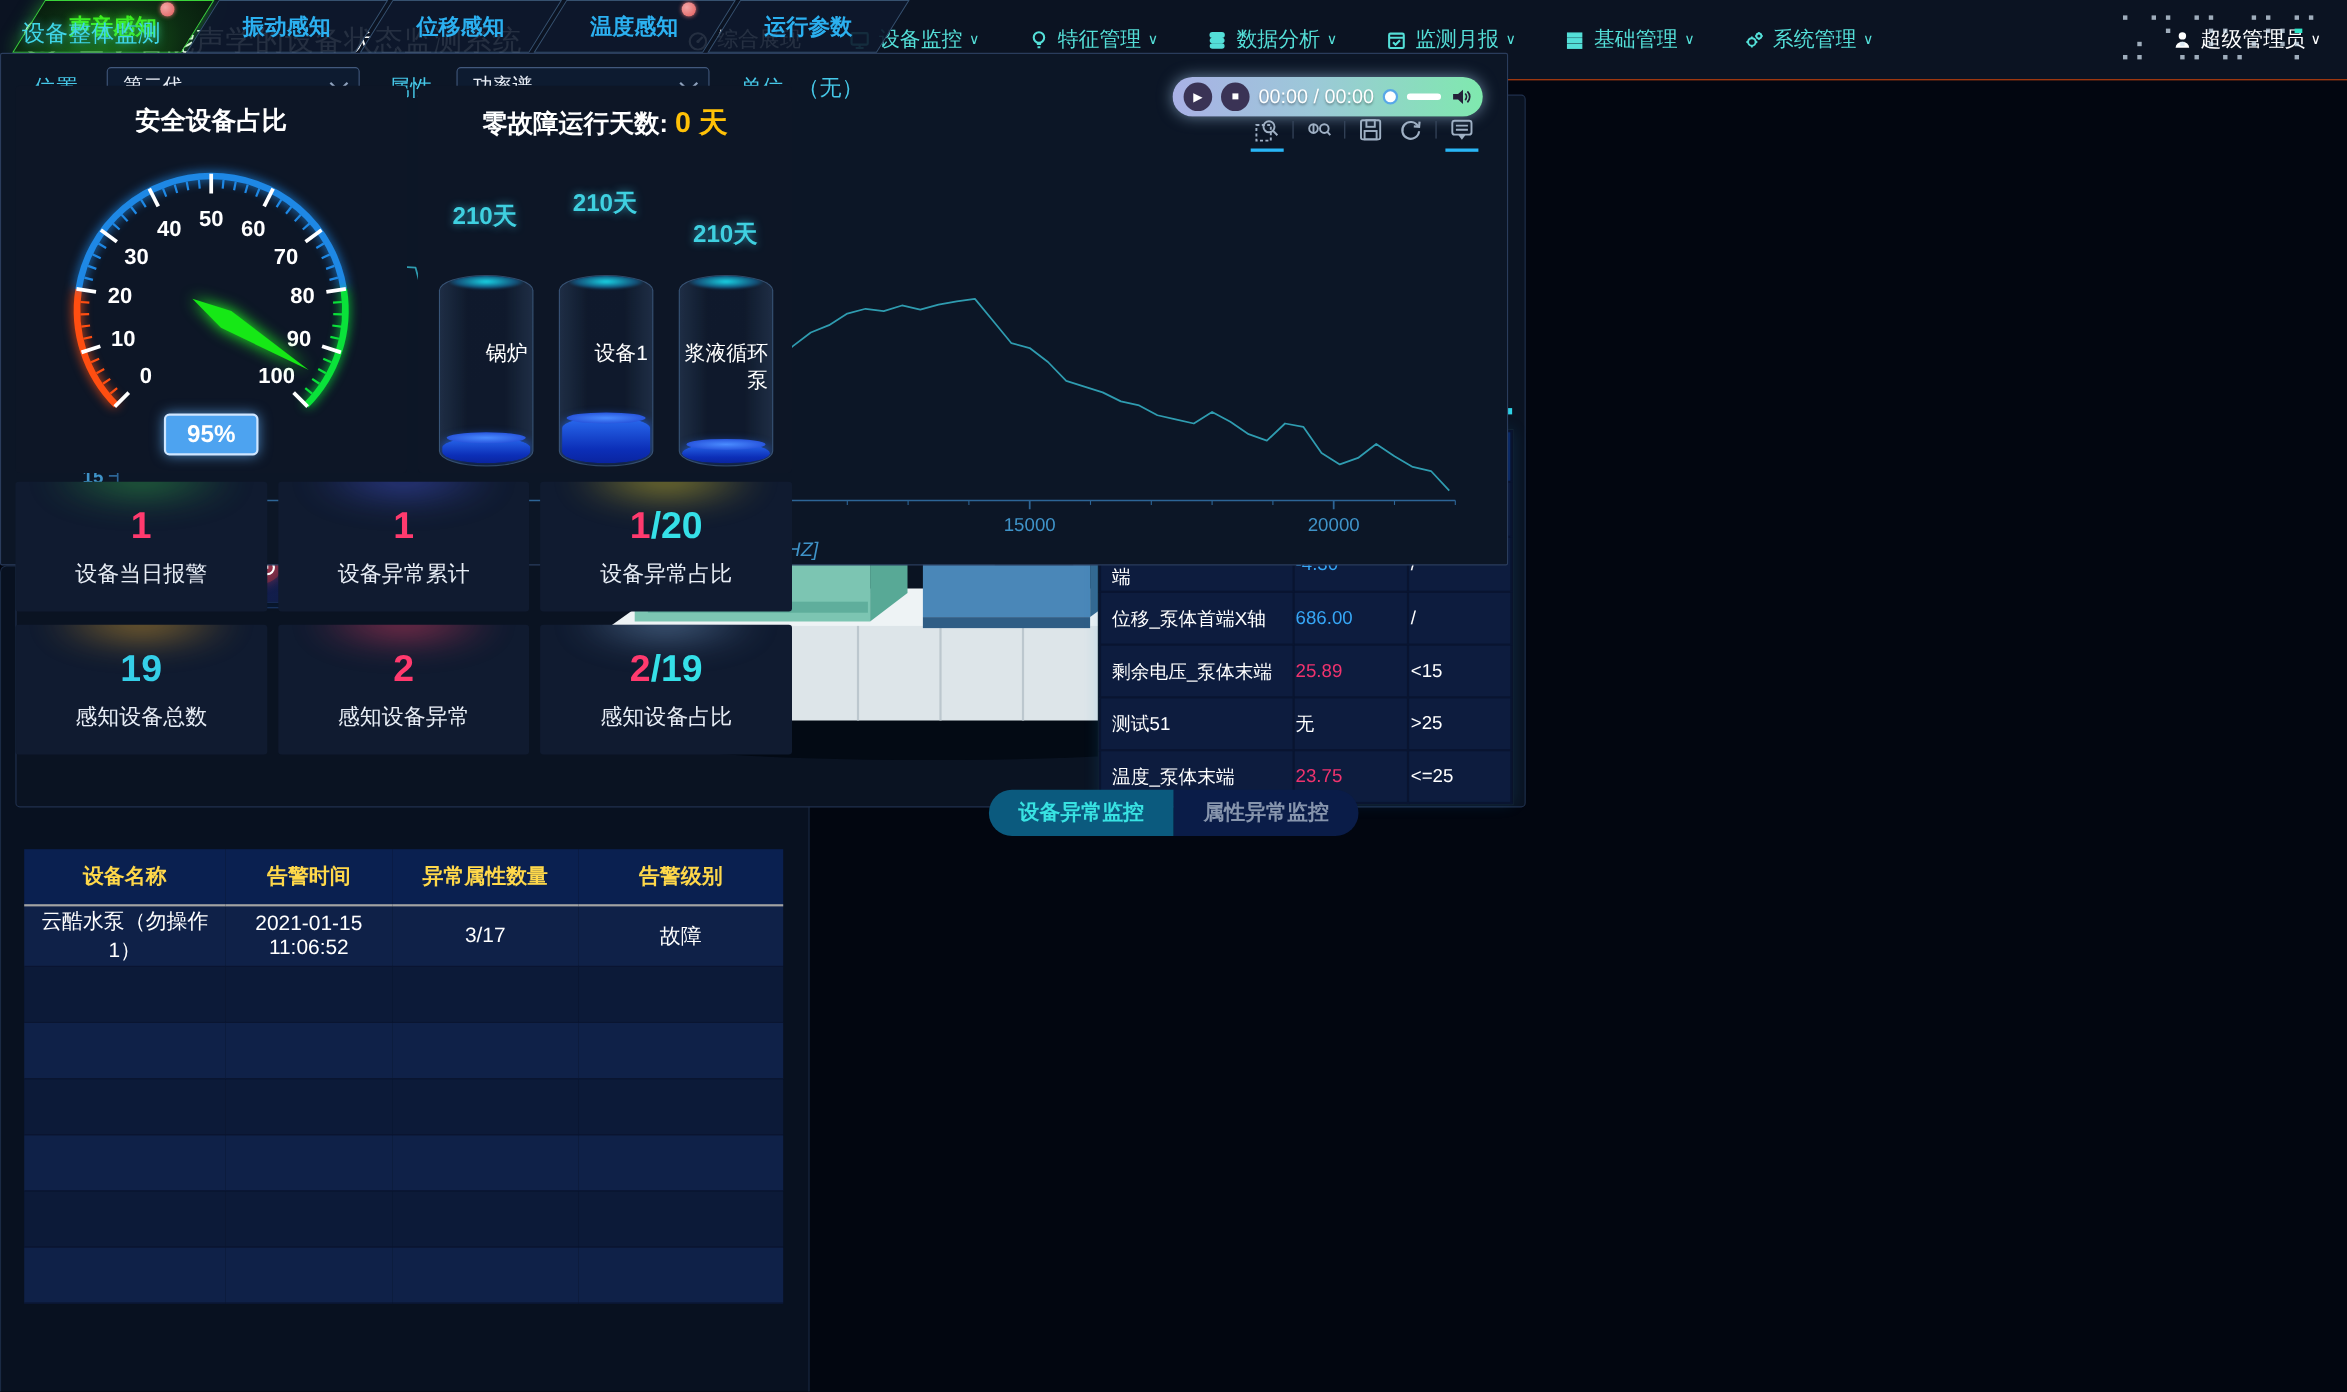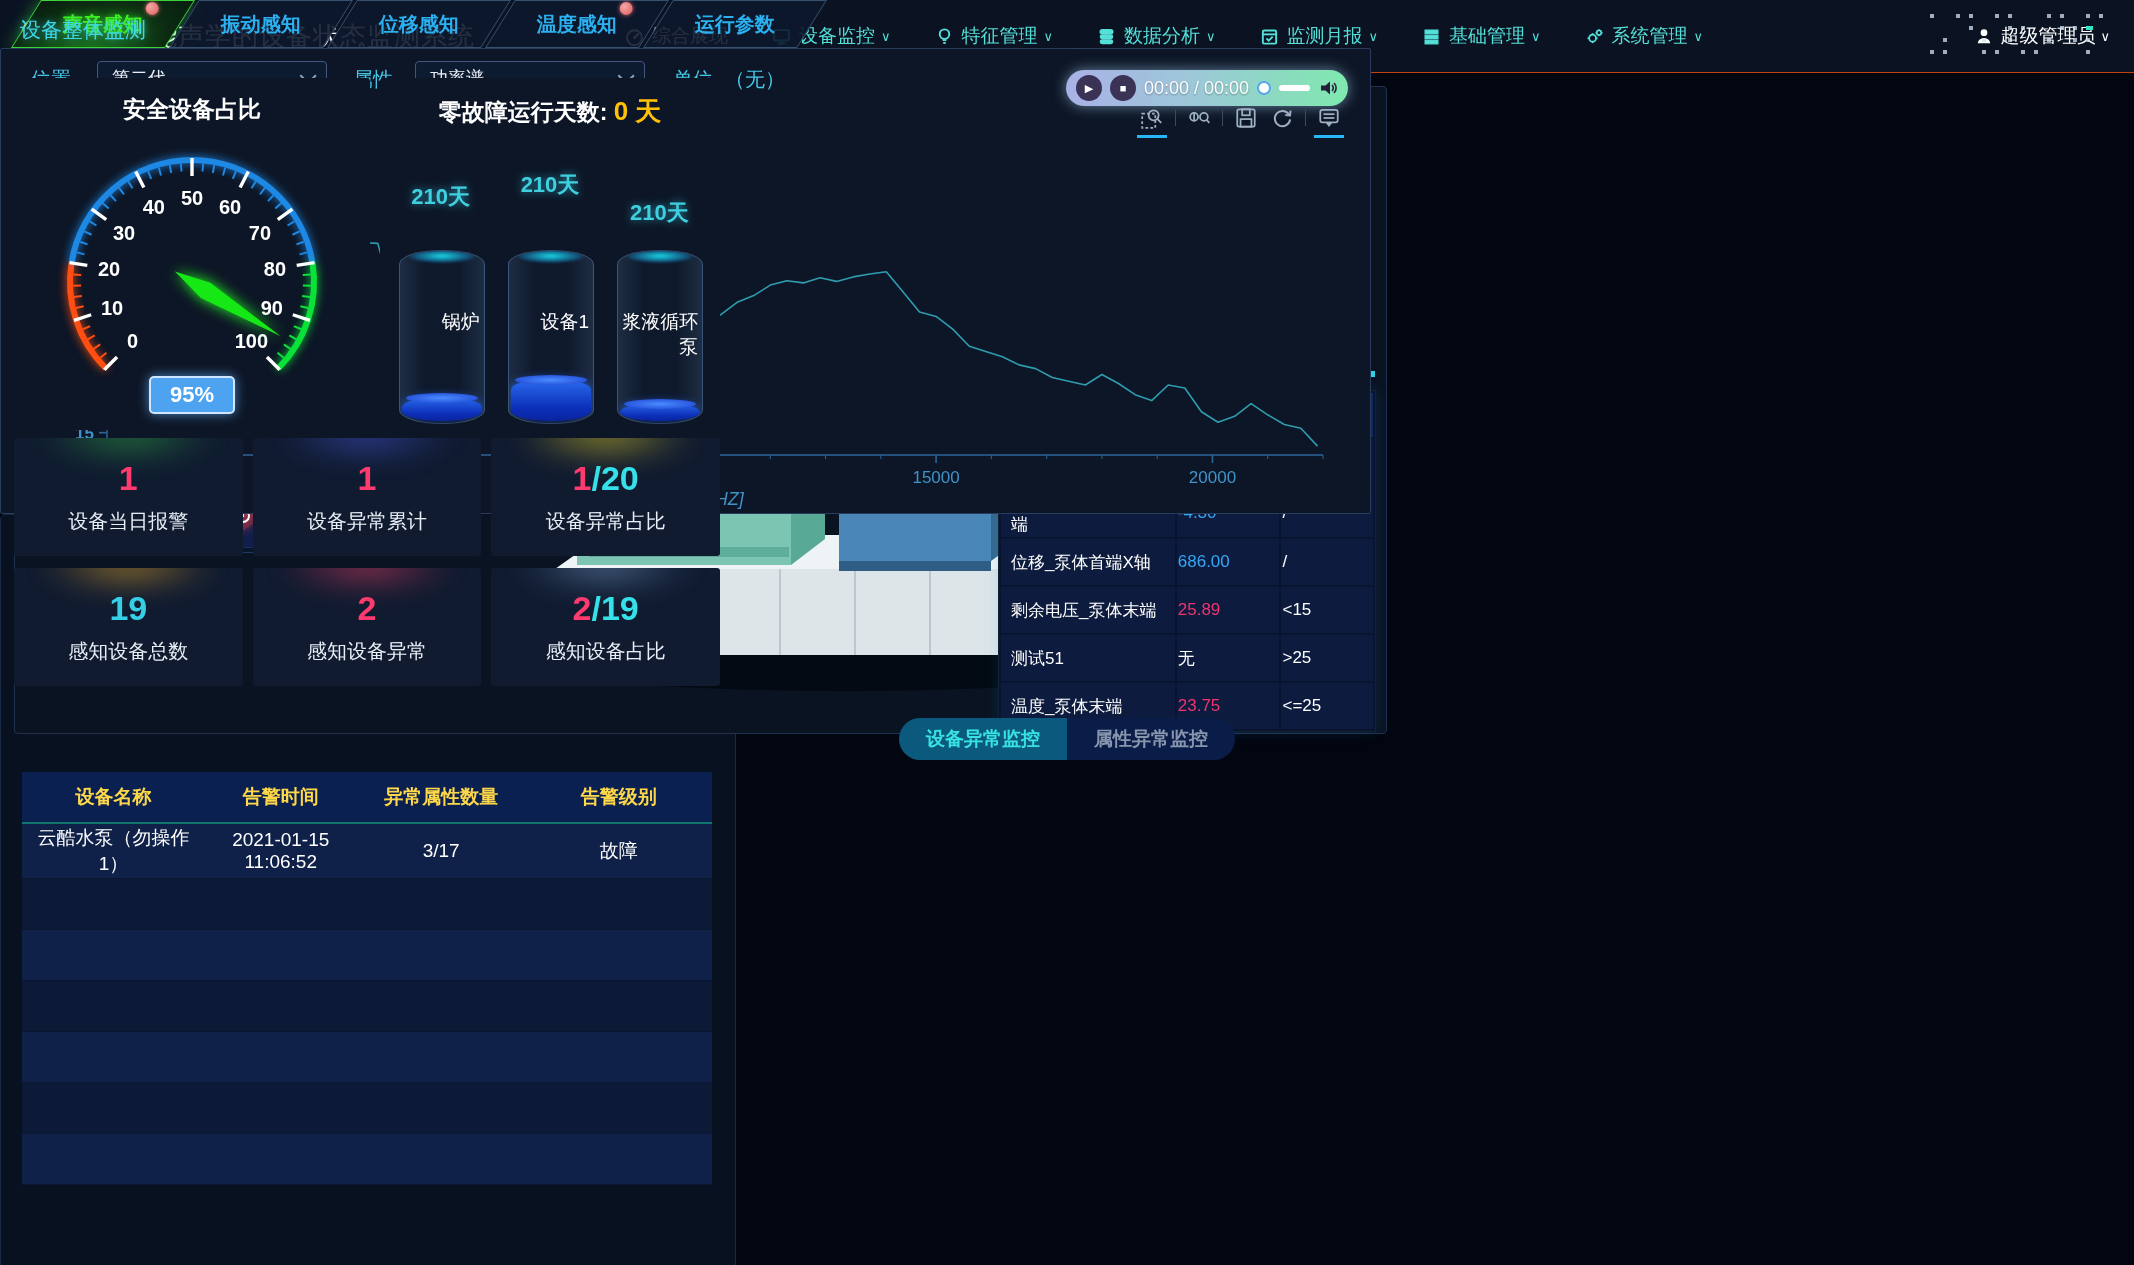--- a/index.html
+++ b/index.html
@@ -155,21 +155,21 @@
   .stat-val{font-size:34px;font-weight:bold;z-index:1;}
   .stat-lbl{font-size:20px;color:#e8eef6;z-index:1;}
 
   #alarm-tabs{position:absolute;left:50%;top:718px;transform:translateX(-50%);display:flex;height:42px;}
   .atab{width:168px;display:flex;align-items:center;justify-content:center;font-size:19px;font-weight:bold;cursor:pointer;}
   .atab:first-child{border-radius:21px 0 0 21px;}
   .atab:last-child{border-radius:0 21px 21px 0;}
   .atab.active{background:#0b5a7e;color:#38e2e2;}
   .atab:not(.active){background:#0a1c48;color:#8795ad;}
   #alarm-table{position:absolute;left:22px;top:772px;width:690px;border-collapse:collapse;}
-  #alarm-table th{background:#0a2050;color:#ffd84a;font-size:19px;font-weight:bold;height:48px;border-bottom:2px solid #0f766e;}
+  #alarm-table th{background:#0a2050;color:#ffd84a;font-size:19px;font-weight:bold;height:48px;border-bottom:2px solid #a3a3a3;}
   #alarm-table td{height:48px;text-align:center;color:#fff;font-size:19px;border-bottom:1px solid #0a1530;}
   #alarm-table tr.odd td{background:#0f2148;}
   #alarm-table tr.even td{background:#0c1a38;}
 </style>
 </head>
 <body>
 
 <div id="header">
   <div class="logo">C</div>
   <div class="app-title">基于智能声学的设备状态监测系统</div>

